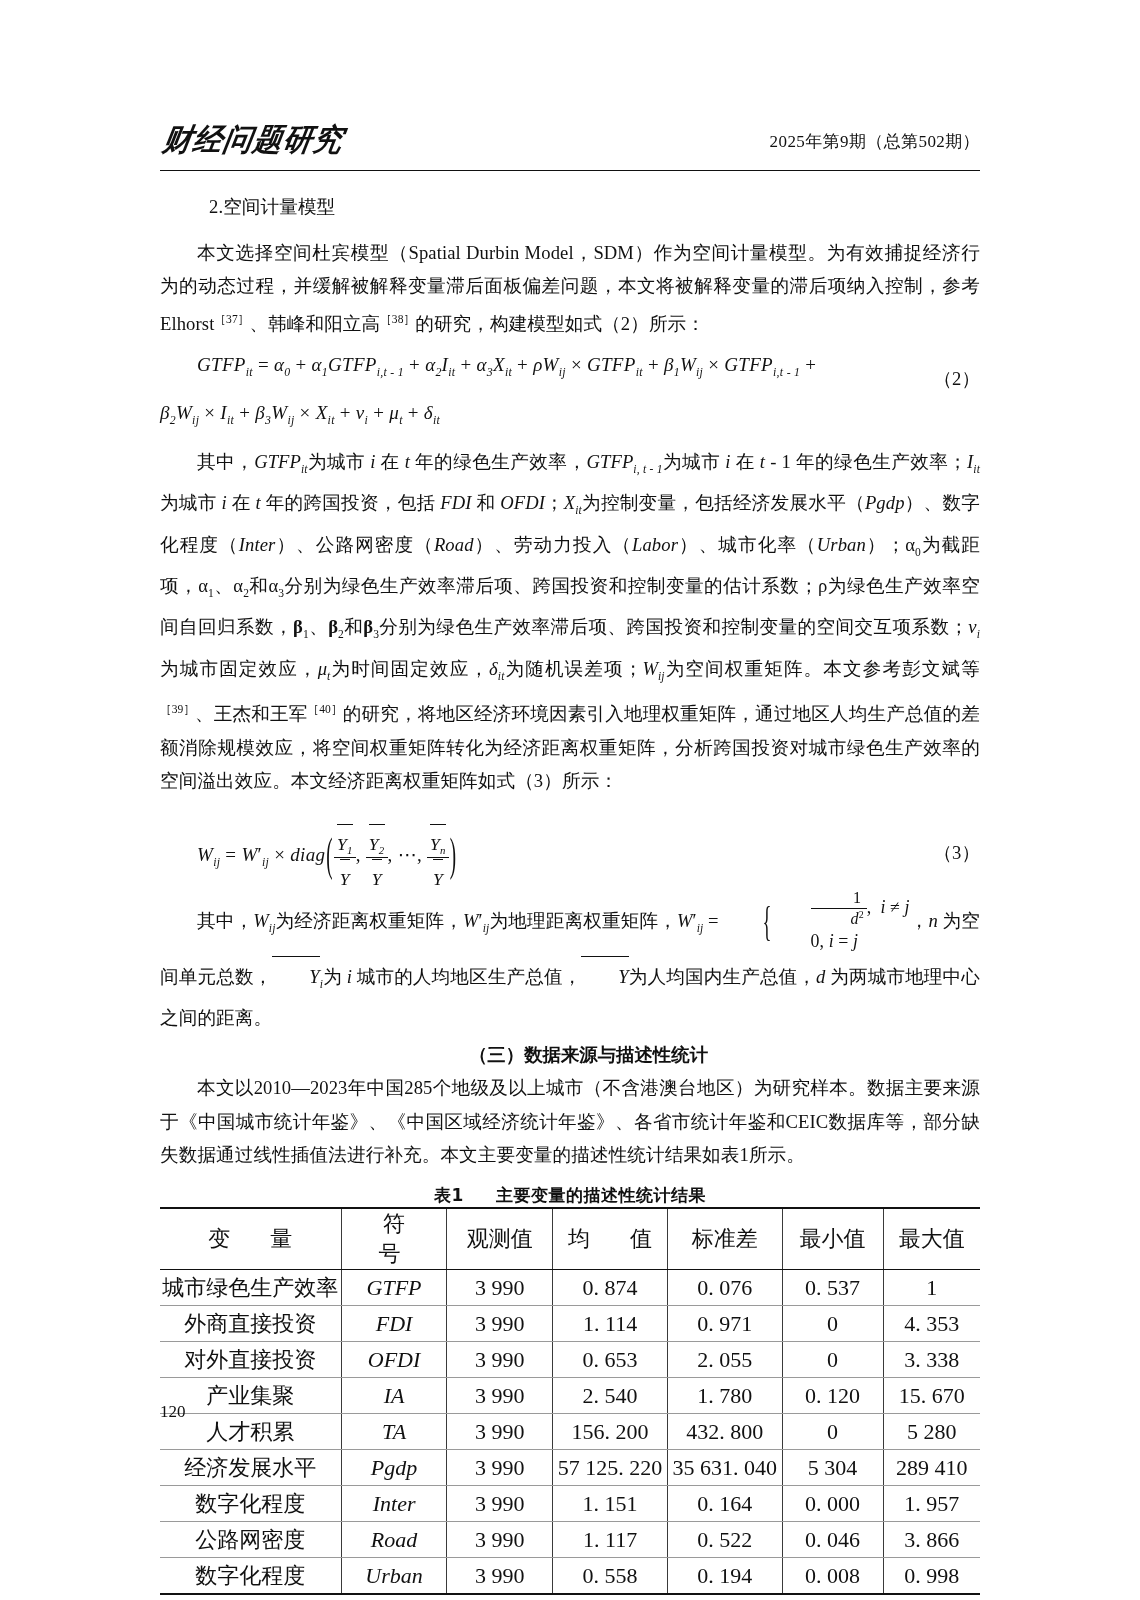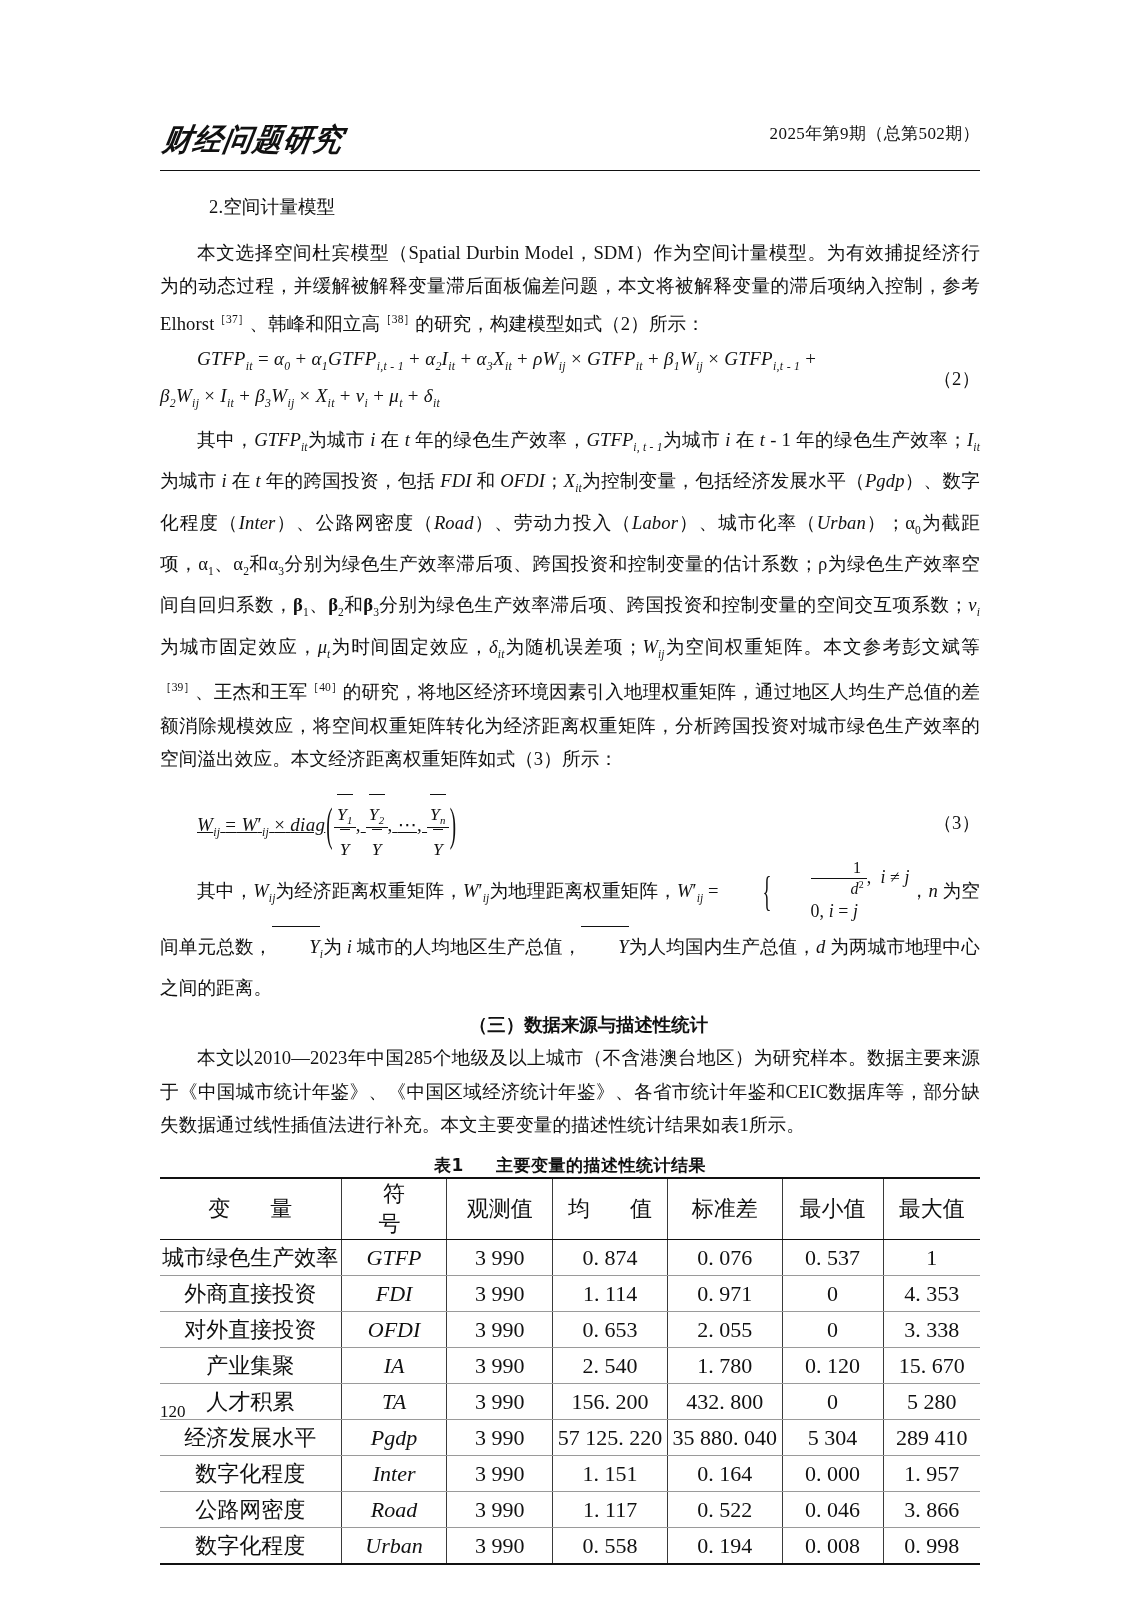--- a/index.html
+++ b/index.html
@@ -17,21 +17,21 @@
   .hdr-logo{
     position:absolute;left:0;top:0;
     font-family:"DejaVu Serif",serif;
     font-size:29px;font-weight:bold;font-style:italic;
     letter-spacing:1px;color:#111;
     transform:skewX(-9deg) scaleY(1.06);
     transform-origin:left bottom;
     white-space:nowrap;
   }
   .hdr-issue{
-    position:absolute;right:0;top:0;
+    position:absolute;right:0;top:8px;
     font-size:17px;letter-spacing:.4px;white-space:nowrap;
   }
   .hdr-rule{position:absolute;left:160px;top:170px;width:820px;height:1px;background:#111;}
 
   
   .p{
     font-size:18.6px;line-height:33.6px;text-align:justify;text-justify:inter-ideograph;
     margin:0;letter-spacing:.1px;
   }
   .indent{text-indent:37px;}
@@ -44,21 +44,21 @@
     text-align:center;font-family:"DejaVu Sans","Liberation Sans",sans-serif;
     font-weight:bold;font-size:22px;letter-spacing:2px;margin:0;
   }
   .mi{font-style:italic;font-family:"Liberation Serif","DejaVu Serif",serif;}
   .sup{font-size:.62em;vertical-align:super;}
   .sub{font-size:.62em;vertical-align:sub;}
 
   
   .eq-wrap{position:relative;}
   .eq-no{position:absolute;right:0;font-size:18.6px;}
-  .eq{font-style:italic;font-size:19px;line-height:30px;letter-spacing:.3px;}
+  .eq{font-style:italic;font-size:19px;line-height:41px;letter-spacing:.3px;}
   .eq .op{font-style:normal;}
   .frac{display:inline-block;vertical-align:middle;text-align:center;line-height:1.05;font-size:.92em;}
   .frac .num{display:block;border-bottom:1.3px solid #111;padding:0 3px 1px;}
   .frac .den{display:block;padding:1px 3px 0;}
   .ovl{display:inline-block;border-top:1.3px solid #111;padding-top:11px;line-height:1;}
   .paren{display:inline-block;transform:scaleY(2.45);font-style:normal;font-weight:300;padding:0 1px;}
   .brace{display:inline-block;transform:scaleY(2.3);font-style:normal;padding:0 2px;}
   .cases{display:inline-block;vertical-align:middle;line-height:1.55;text-align:left;font-size:.96em;}
 
   
@@ -108,21 +108,21 @@
         GTFP<span class="sub">it</span> <span class="op">=</span> α<span class="sub">0</span> <span class="op">+</span> α<span class="sub">1</span>GTFP<span class="sub">i,t&nbsp;-&nbsp;1</span> <span class="op">+</span> α<span class="sub">2</span>I<span class="sub">it</span> <span class="op">+</span> α<span class="sub">3</span>X<span class="sub">it</span> <span class="op">+</span> ρW<span class="sub">ij</span> <span class="op">×</span> GTFP<span class="sub">it</span> <span class="op">+</span> β<span class="sub">1</span>W<span class="sub">ij</span> <span class="op">×</span> GTFP<span class="sub">i,t&nbsp;-&nbsp;1</span> <span class="op">+</span>
       </div>
       <div class="eq">
         β<span class="sub">2</span>W<span class="sub">ij</span> <span class="op">×</span> I<span class="sub">it</span> <span class="op">+</span> β<span class="sub">3</span>W<span class="sub">ij</span> <span class="op">×</span> X<span class="sub">it</span> <span class="op">+</span> ν<span class="sub">i</span> <span class="op">+</span> μ<span class="sub">t</span> <span class="op">+</span> δ<span class="sub">it</span>
       </div>
       <div class="eq-no" style="top:22px;">（2）</div>
     </div>
 
     <p class="p indent" style="margin-top:4px;">其中，<span class="mi">GTFP<span class="sub">it</span></span>为城市 <span class="mi">i</span> 在 <span class="mi">t</span> 年的绿色生产效率，<span class="mi">GTFP<span class="sub">i,&nbsp;t&nbsp;-&nbsp;1</span></span>为城市 <span class="mi">i</span> 在 <span class="mi">t</span> - 1 年的绿色生产效率；<span class="mi">I<span class="sub">it</span></span>为城市 <span class="mi">i</span> 在 <span class="mi">t</span> 年的跨国投资，包括 <span class="mi">FDI</span> 和 <span class="mi">OFDI</span>；<span class="mi">X<span class="sub">it</span></span>为控制变量，包括经济发展水平（<span class="mi">Pgdp</span>）、数字化程度（<span class="mi">Inter</span>）、公路网密度（<span class="mi">Road</span>）、劳动力投入（<span class="mi">Labor</span>）、城市化率（<span class="mi">Urban</span>）；α<span class="sub">0</span>为截距项，α<span class="sub">1</span>、α<span class="sub">2</span>和α<span class="sub">3</span>分别为绿色生产效率滞后项、跨国投资和控制变量的估计系数；ρ为绿色生产效率空间自回归系数，<b>β</b><span class="sub">1</span>、<b>β</b><span class="sub">2</span>和<b>β</b><span class="sub">3</span>分别为绿色生产效率滞后项、跨国投资和控制变量的空间交互项系数；<span class="mi">ν<span class="sub">i</span></span>为城市固定效应，<span class="mi">μ<span class="sub">t</span></span>为时间固定效应，<span class="mi">δ<span class="sub">it</span></span>为随机误差项；<span class="mi">W<span class="sub">ij</span></span>为空间权重矩阵。本文参考彭文斌等<span class="sup">［39］</span>、王杰和王军<span class="sup">［40］</span>的研究，将地区经济环境因素引入地理权重矩阵，通过地区人均生产总值的差额消除规模效应，将空间权重矩阵转化为经济距离权重矩阵，分析跨国投资对城市绿色生产效率的空间溢出效应。本文经济距离权重矩阵如式（3）所示：</p>
 
-    <div class="eq-wrap" style="margin-top:18px;height:58px;text-decoration:underline;">
+    <div class="eq-wrap" style="margin-top:26px;height:58px;">
       <div class="eq" style="padding-left:37px;line-height:58px;">
         W<span class="sub">ij</span> <span class="op">=</span> W<span style="font-style:normal">′</span><span class="sub">ij</span> <span class="op">×</span> <span style="font-style:italic">diag</span><span class="paren">(</span><span class="frac"><span class="num"><span class="ovl">Y<span class="sub">1</span></span></span><span class="den"><span class="ovl">Y</span></span></span><span class="op">,</span>&nbsp;<span class="frac"><span class="num"><span class="ovl">Y<span class="sub">2</span></span></span><span class="den"><span class="ovl">Y</span></span></span><span class="op">,</span>&nbsp;<span class="op">⋯</span><span class="op">,</span>&nbsp;<span class="frac"><span class="num"><span class="ovl">Y<span class="sub">n</span></span></span><span class="den"><span class="ovl">Y</span></span></span><span class="paren">)</span>
       </div>
       <div class="eq-no" style="top:16px;">（3）</div>
     </div>
 
     <p class="p indent" style="margin-top:8px;">其中，<span class="mi">W<span class="sub">ij</span></span>为经济距离权重矩阵，<span class="mi">W<span style="font-style:normal">′</span><span class="sub">ij</span></span>为地理距离权重矩阵，<span class="mi">W<span style="font-style:normal">′</span><span class="sub">ij</span></span> <span style="font-style:normal">=</span> <span class="brace">{</span><span class="cases"><span style="display:block;"><span class="frac" style="font-size:.9em;"><span class="num" style="font-style:normal;">1</span><span class="den"><span class="mi">d</span><span class="sup">2</span></span></span><span style="font-style:normal;">,</span>&nbsp;&nbsp;<span class="mi">i</span> <span style="font-style:normal;">≠</span> <span class="mi">j</span></span><span style="display:block;"><span style="font-style:normal;">0,</span>&nbsp;<span class="mi">i</span> <span style="font-style:normal;">=</span> <span class="mi">j</span></span></span>，<span class="mi">n</span> 为空间单元总数，<span class="mi"><span class="ovl">Y</span><span class="sub">i</span></span>为 <span class="mi">i</span> 城市的人均地区生产总值，<span class="mi"><span class="ovl">Y</span></span>为人均国内生产总值，<span class="mi">d</span> 为两城市地理中心之间的距离。</p>
 
     <p class="bold-h" style="margin-top:3px;">（三）数据来源与描述性统计</p>
 
@@ -190,21 +190,21 @@
               <td class="cw4">156. 200</td>
               <td class="cw5">432. 800</td>
               <td class="cw6">0</td>
               <td class="cw7">5 280</td>
             </tr>
             <tr>
               <td class="cw1">经济发展水平</td>
               <td class="cw2 sym">Pgdp</td>
               <td class="cw3">3 990</td>
               <td class="cw4">57 125. 220</td>
-              <td class="cw5">35 880. 040</td>
+              <td class="cw5">35 631. 040</td>
               <td class="cw6">5 304</td>
               <td class="cw7">289 410</td>
             </tr>
             <tr>
               <td class="cw1">数字化程度</td>
               <td class="cw2 sym">Inter</td>
               <td class="cw3">3 990</td>
               <td class="cw4">1. 151</td>
               <td class="cw5">0. 164</td>
               <td class="cw6">0. 000</td>

